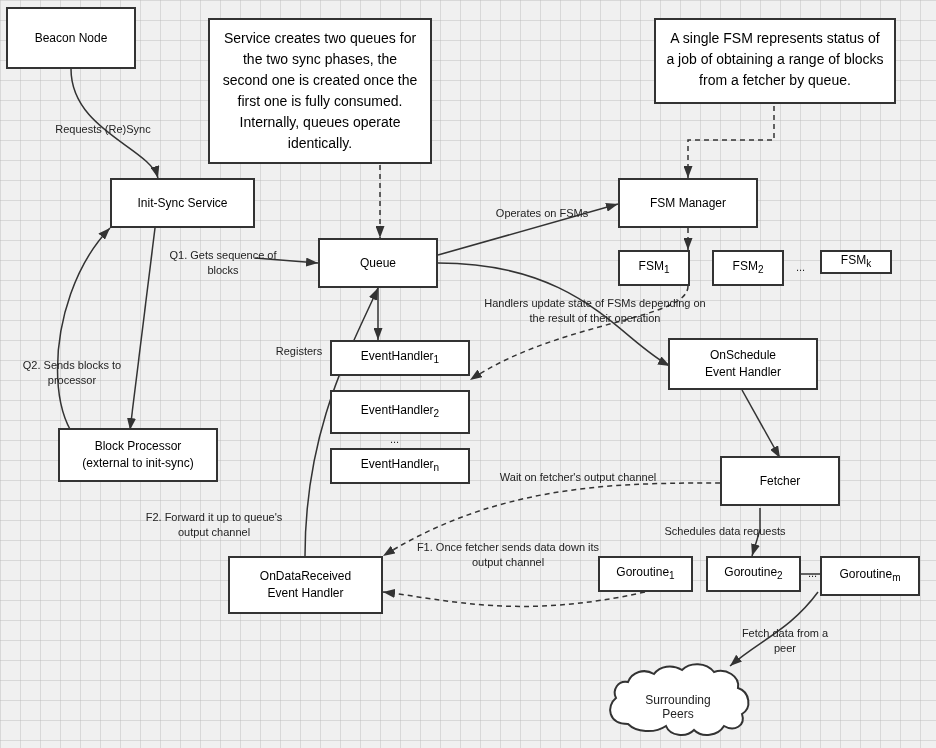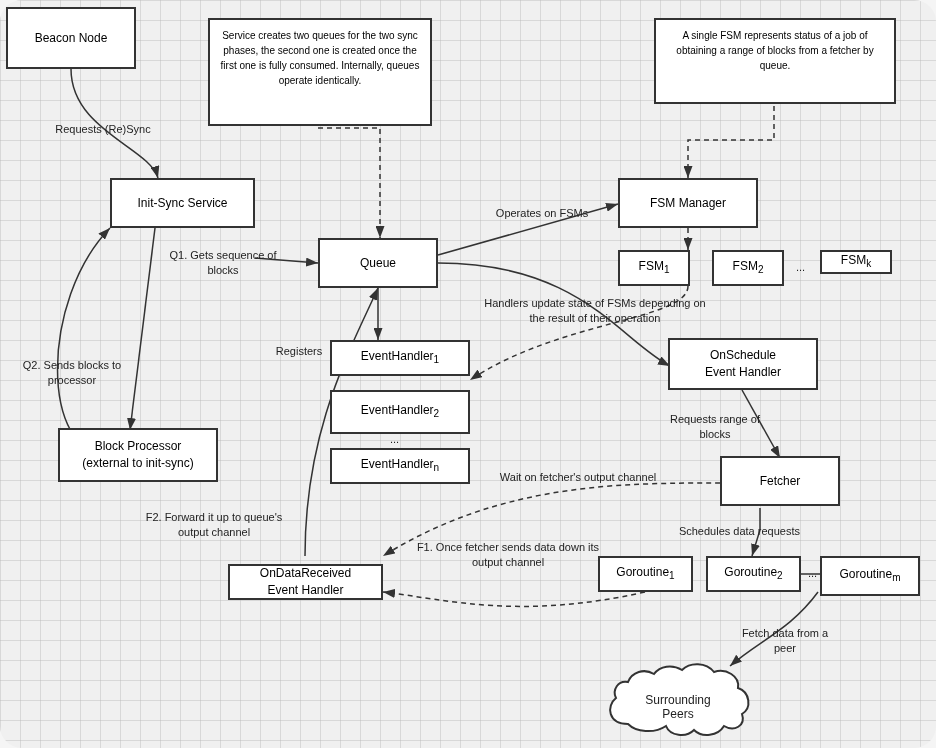--- a/index.html
+++ b/index.html
@@ -11,40 +11,39 @@
     .diagram-container {
       width: 936px;
       height: 748px;
       background: #f0f0f0;
       background-image:
         linear-gradient(rgba(180,180,180,0.4) 1px, transparent 1px),
         linear-gradient(90deg, rgba(180,180,180,0.4) 1px, transparent 1px);
       background-size: 20px 20px;
       position: relative;
       overflow: hidden;
-      border-radius: 22px;
     }
     .box {
       position: absolute;
       background: white;
       border: 2px solid #333;
       display: flex;
       align-items: center;
       justify-content: center;
       text-align: center;
       padding: 6px 8px;
       font-size: 12px;
       line-height: 1.4;
     }
     .note-box {
       position: absolute;
       background: white;
       border: 2px solid #333;
       padding: 8px 9px;
-      font-size: 10px;
+      font-size: 14px;
       line-height: 1.5;
       text-align: center;
     }
     .label {
       position: absolute;
       font-size: 11px;
       color: #222;
       text-align: center;
       line-height: 1.4;
     }
@@ -169,21 +168,21 @@
   <div class="box" style="left:706px;top:556px;width:95px;height:36px;">
     <span>Goroutine<sub>2</sub></span>
   </div>
 
   <div class="label" style="left:808px;top:566px;">...</div>
 
   <div class="box" style="left:820px;top:556px;width:100px;height:40px;">
     <span>Goroutine<sub>m</sub></span>
   </div>
 
-  <div class="box" style="left:228px;top:556px;width:155px;height:36px;margin-top:8px;">
+  <div class="box" style="left:228px;top:556px;width:155px;height:58px;">
     <span style="white-space:pre-line;">OnDataReceived
 Event Handler</span>
   </div>
 
   <div class="box" style="left:58px;top:428px;width:160px;height:54px;">
     <span style="white-space:pre-line;">Block Processor
 (external to init-sync)</span>
   </div>
 
   <div class="note-box" style="left:208px;top:18px;width:224px;min-height:108px;">
@@ -209,41 +208,37 @@
 
   <div class="label" style="left:480px;top:296px;width:230px;">
     <span>Handlers update state of FSMs
 depending on the result of their operation</span>
   </div>
 
   <div class="label" style="left:264px;top:344px;width:70px;">
     <span>Registers</span>
   </div>
 
-  <div class="label" style="left:660px;top:412px;width:110px;">
-    <span>Requests range
-of blocks</span>
-  </div>
 
   <div class="label" style="left:490px;top:470px;width:176px;">
     <span>Wait on fetcher's output
 channel</span>
   </div>
 
   <div class="label" style="left:408px;top:540px;width:200px;">
     <span>F1. Once fetcher sends data
 down its output channel</span>
   </div>
 
   <div class="label" style="left:140px;top:510px;width:148px;">
     <span>F2. Forward it up to
 queue's output channel</span>
   </div>
 
-  <div class="label" style="left:650px;top:524px;width:150px;text-align:right;">
+  <div class="label" style="left:650px;top:524px;width:150px;">
     <span>Schedules data requests</span>
   </div>
 
   <div class="label" style="left:22px;top:358px;width:100px;">
     <span>Q2. Sends blocks
 to processor</span>
   </div>
 
   <div class="label" style="left:730px;top:626px;width:110px;">
     <span>Fetch data

